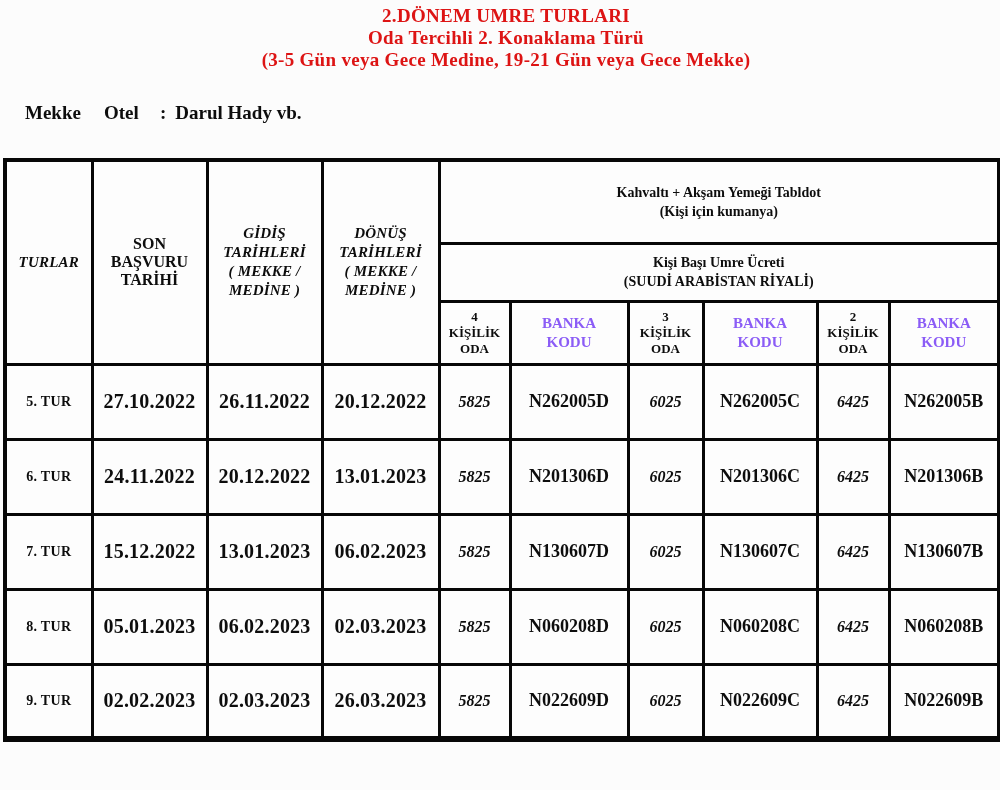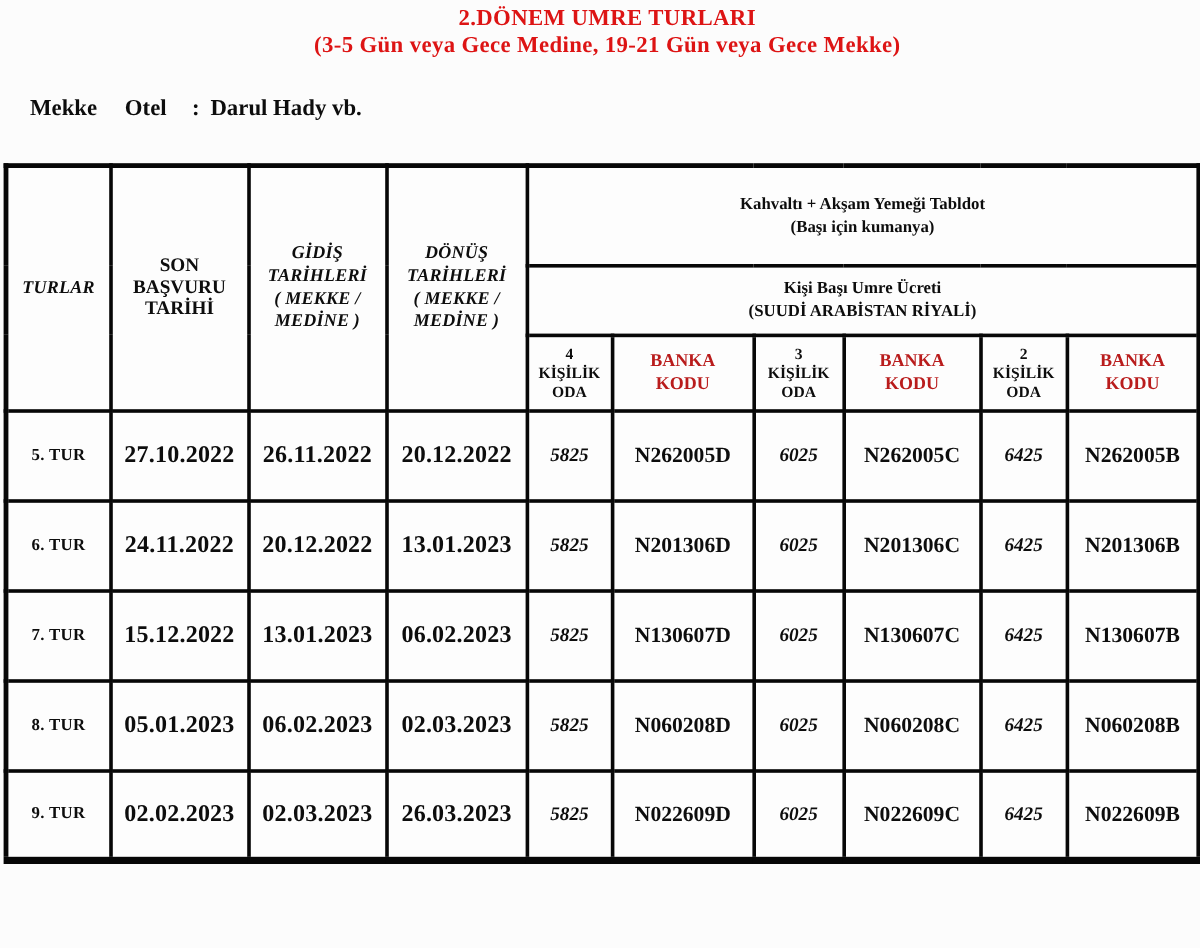--- a/index.html
+++ b/index.html
@@ -47,34 +47,35 @@
   .hrow1 { height: 83px; }
   .hrow2 { height: 58px; }
   .hrow3 { height: 63px; }
   .drow  { height: 75px; }
 
   .multi { white-space: pre-line; }
   .h-main   { font-size: 15px; line-height: 19px; letter-spacing: 0.2px; font-style: italic; }
   .h-small  { font-size: 16px; line-height: 18px; }
   .h-banner { font-size: 14px; line-height: 19px; white-space: pre-line; }
   .h-sub    { font-size: 13px; line-height: 16px; white-space: pre-line; }
-  .h-sub.banka { font-size: 15px; line-height: 19px; color: #b91c1c; }
+  .h-sub.banka { font-size: 15px; line-height: 19px; color: #8b5cf6; }
 
   td.tur   { font-size: 14px; letter-spacing: 0.3px; }
   td.date  { font-size: 20px; letter-spacing: 0.2px; }
   td.price { font-size: 16px; font-style: italic; }
   td.code  { font-size: 18px; }
 </style>
 </head>
 <body>
 
 <div class="page">
 
   <div class="title-block">
     <div class="title-line">2.DÖNEM UMRE TURLARI</div>
+    <div class="title-line">Oda Tercihli 2. Konaklama Türü</div>
     <div class="title-line">(3-5 Gün veya Gece Medine, 19-21 Gün veya Gece Mekke)</div>
   </div>
 
   <div class="hotels">
     <div class="hotel-row">
       <span class="hotel-city">Mekke</span><span class="hotel-word">Otel</span><span class="hotel-colon">:</span><span class="hotel-value">Darul Hady vb.</span>
     </div>
   </div>
 
   <table class="umre">
@@ -98,21 +99,21 @@
 TARİHİ</th>
         <th rowspan="3" class="h-main multi">GİDİŞ
 TARİHLERİ
 ( MEKKE /
 MEDİNE )</th>
         <th rowspan="3" class="h-main multi">DÖNÜŞ
 TARİHLERİ
 ( MEKKE /
 MEDİNE )</th>
         <th colspan="6" class="h-banner">Kahvaltı + Akşam Yemeği Tabldot
-(Başı için kumanya)</th>
+(Kişi için kumanya)</th>
       </tr>
       <tr class="hrow2">
         <th colspan="6" class="h-banner">Kişi Başı Umre Ücreti
 (SUUDİ ARABİSTAN RİYALİ)</th>
       </tr>
       <tr class="hrow3">
         <th class="h-sub">4
 KİŞİLİK
 ODA</th>
         <th class="h-sub banka">BANKA

